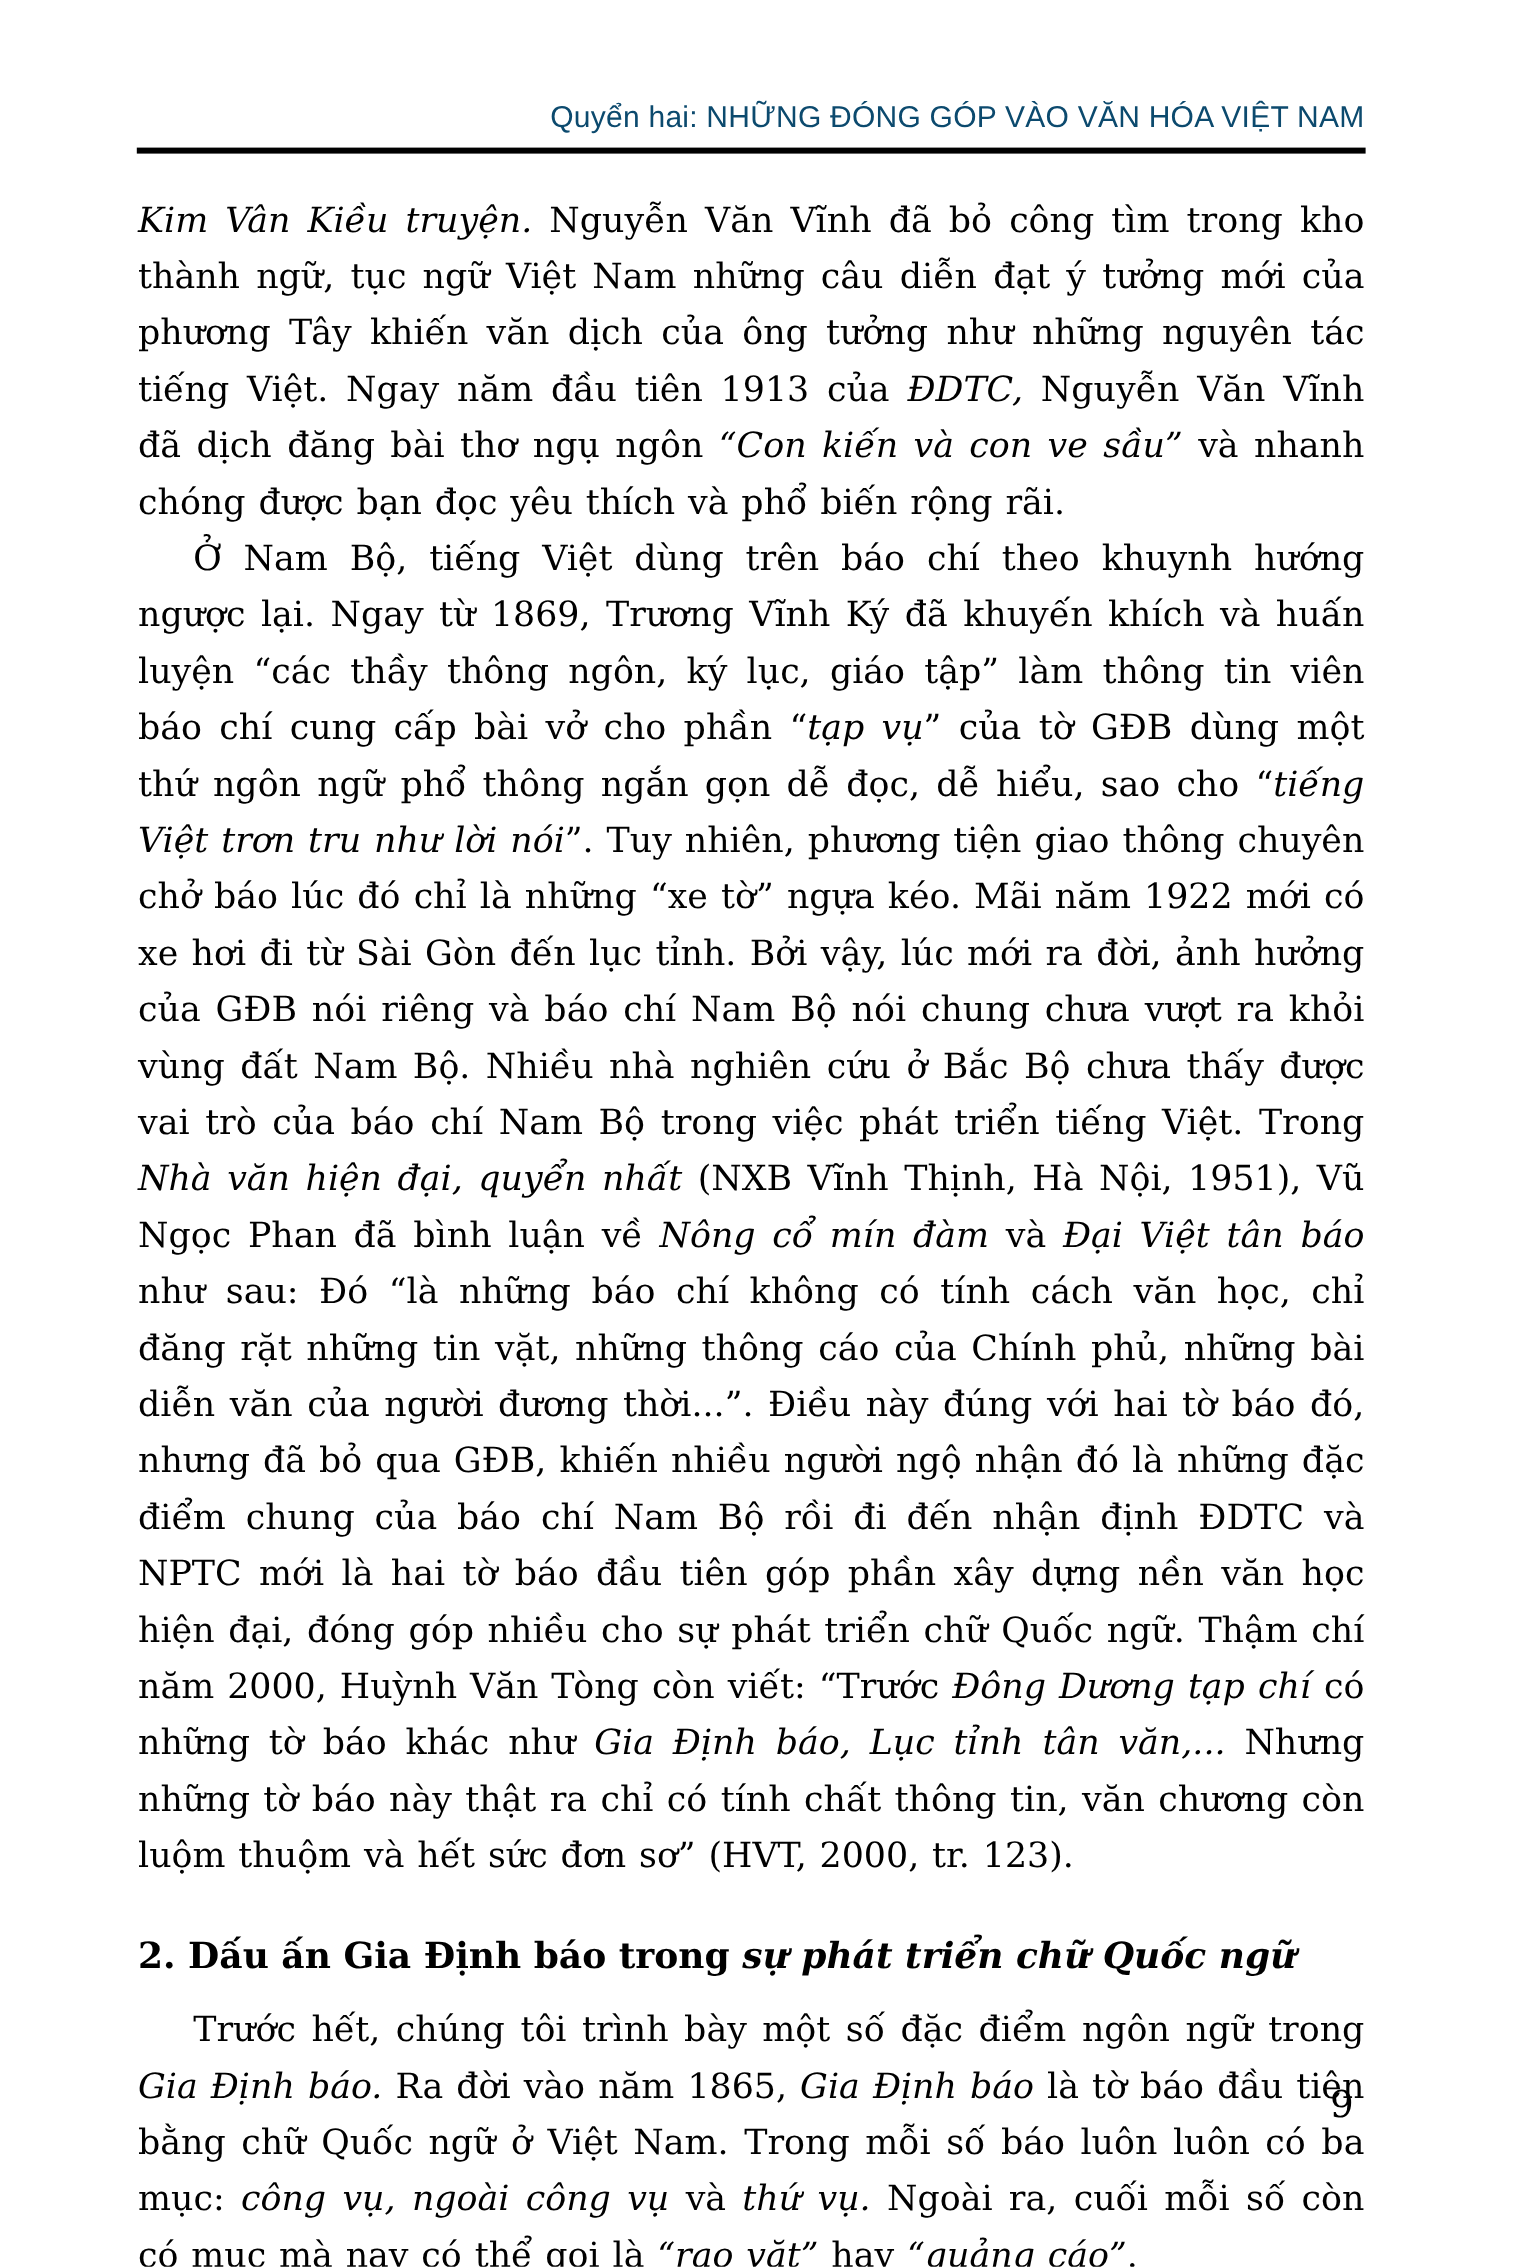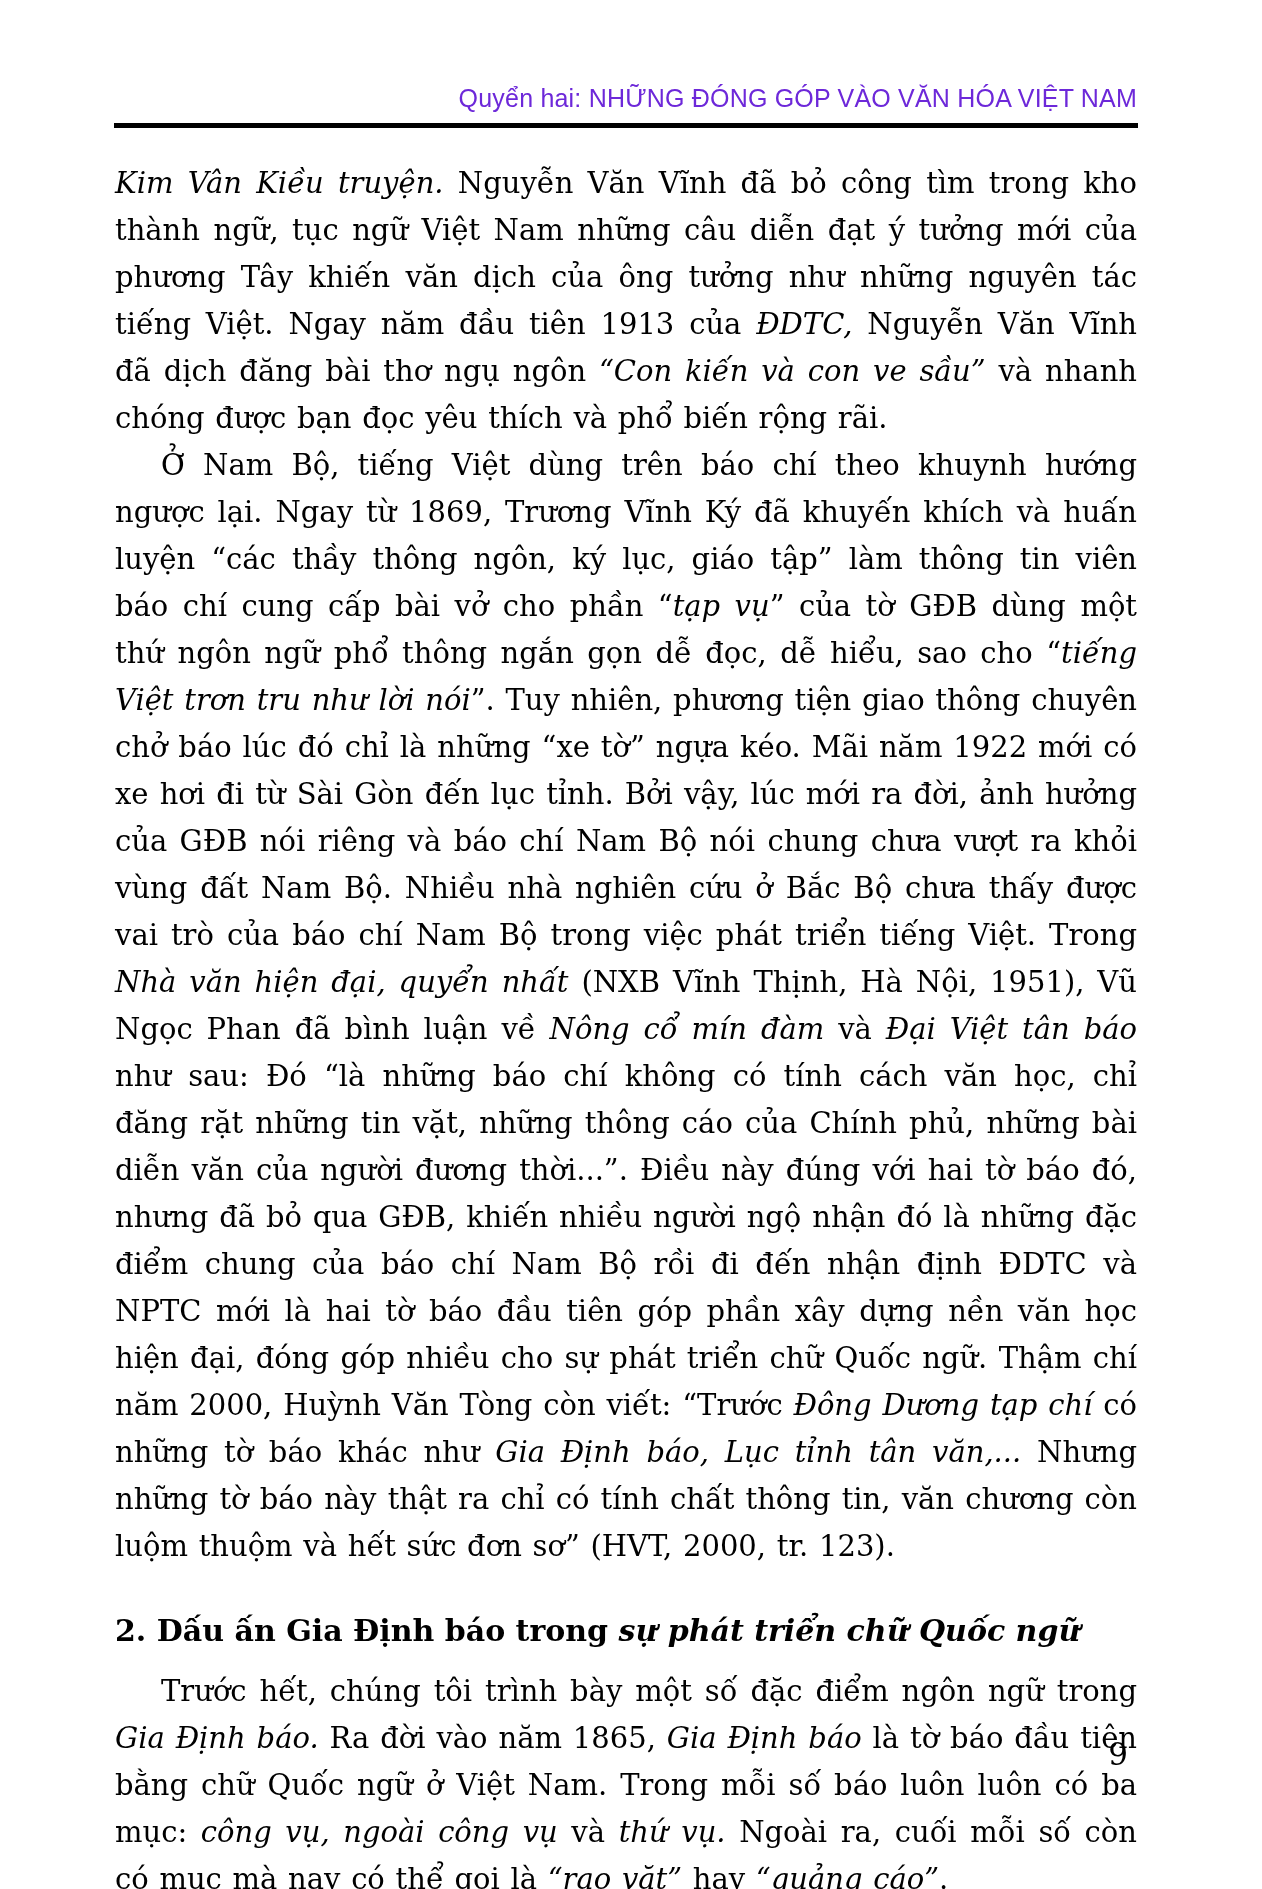--- a/index.html
+++ b/index.html
@@ -17,21 +17,21 @@
   }
   
   .running-head {
     position: absolute;
     left: 115px; top: 84px; width: 1022px;
     text-align: right;
     font-family: "Liberation Sans", sans-serif;
     font-size: 25px;
     letter-spacing: 0.2px;
     white-space: nowrap;
-    color: #6d28d9;
+    color: #0c4a6e;
   }
   .header-rule {
     position: absolute;
     left: 114px; top: 123px;
     width: 1024px; height: 5px;
     background: #000;
   }
   
   .body-col {
     position: absolute;

